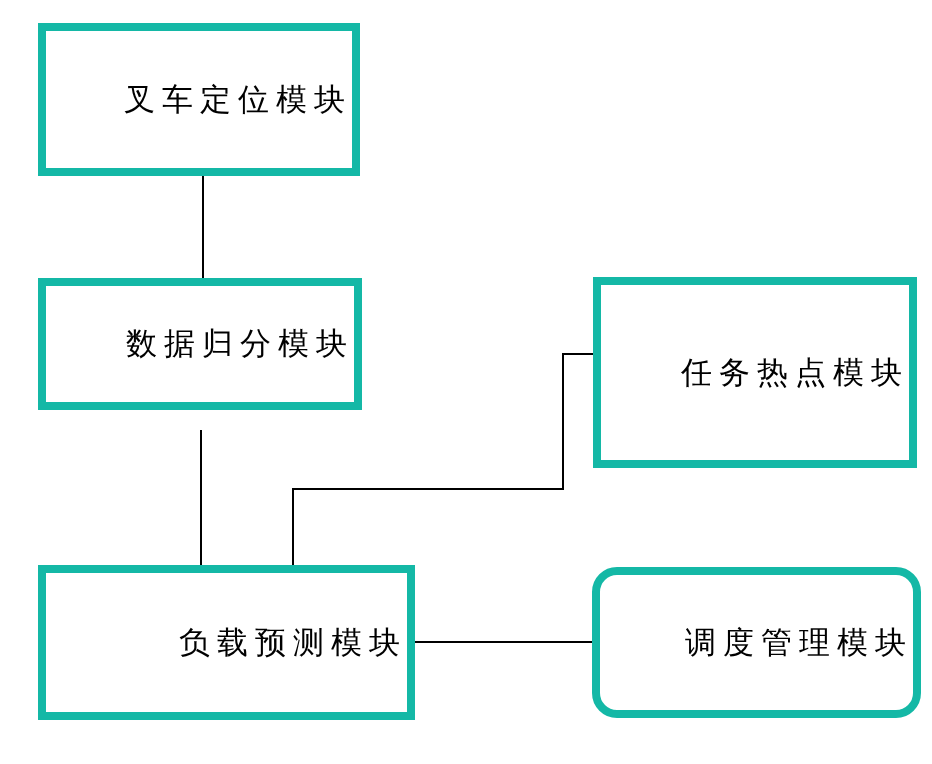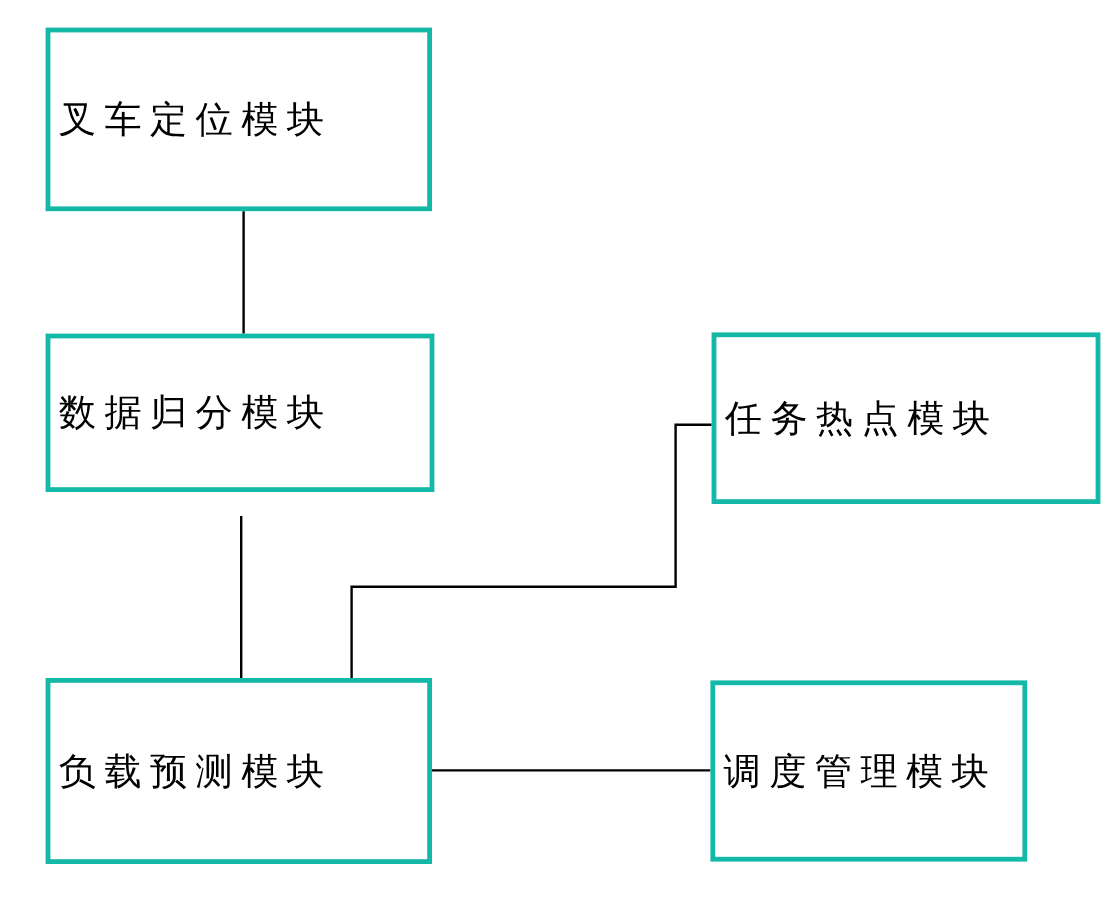--- a/index.html
+++ b/index.html
@@ -19,35 +19,35 @@
     display: block;
   }
   .edges path {
     stroke: #000000;
     stroke-width: 2;
     fill: none;
   }
   .node {
     position: absolute;
     background: #ffffff;
-    border: 4px solid #14b8a6;
+    border: 8px solid #14b8a6;
     display: flex;
     align-items: center;
-    justify-content: flex-start;
+    justify-content: flex-end;
     font-size: 31px;
     letter-spacing: 7px;
     text-indent: 7px;
     color: #000000;
     white-space: nowrap;
   }
   .node-forklift   { left: 38px;  top: 23px;  width: 322px; height: 153px; }
   .node-grouping   { left: 38px;  top: 278px; width: 324px; height: 132px; }
-  .node-hotspot    { left: 593px; top: 277px; width: 324px; height: 143px; }
-  .node-load       { left: 38px;  top: 565px; width: 322px; height: 155px; }
-  .node-dispatch   { left: 592px; top: 567px; width: 264px; height: 151px; }
+  .node-hotspot    { left: 593px; top: 277px; width: 324px; height: 191px; }
+  .node-load       { left: 38px;  top: 565px; width: 377px; height: 155px; }
+  .node-dispatch   { left: 592px; top: 567px; width: 329px; height: 151px; border-radius: 25px; }
 </style>
 </head>
 <body>
 
 <div class="stage">
 
   <svg class="edges" width="932" height="764" viewBox="0 0 932 764" xmlns="http://www.w3.org/2000/svg">
     <path d="M203 175 L203 280"></path>
     <path d="M201 430 L201 567"></path>
     <path d="M595 354 L563 354 L563 489 L293 489 L293 567"></path>

